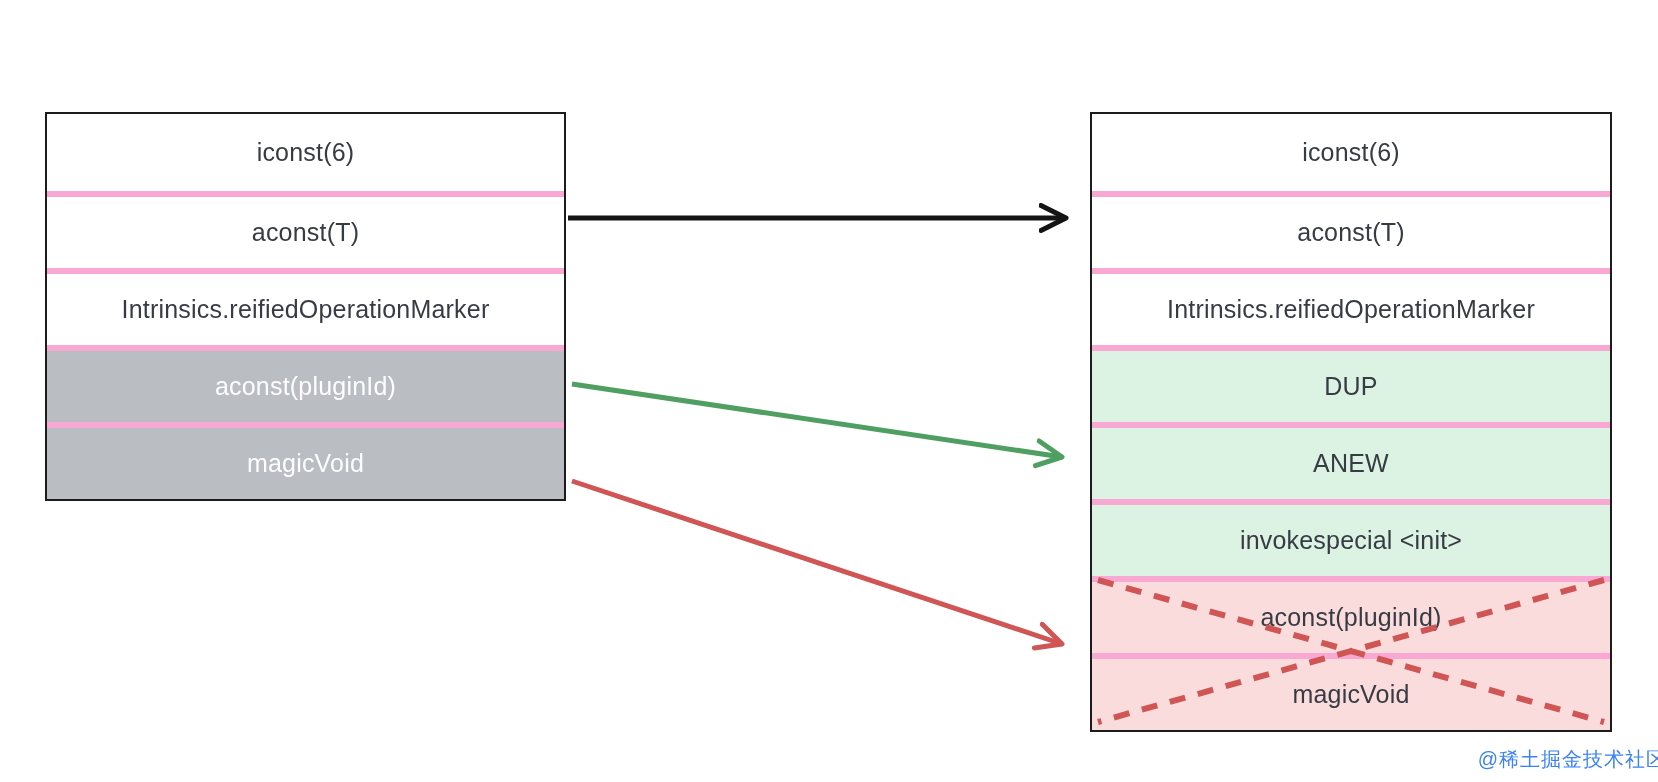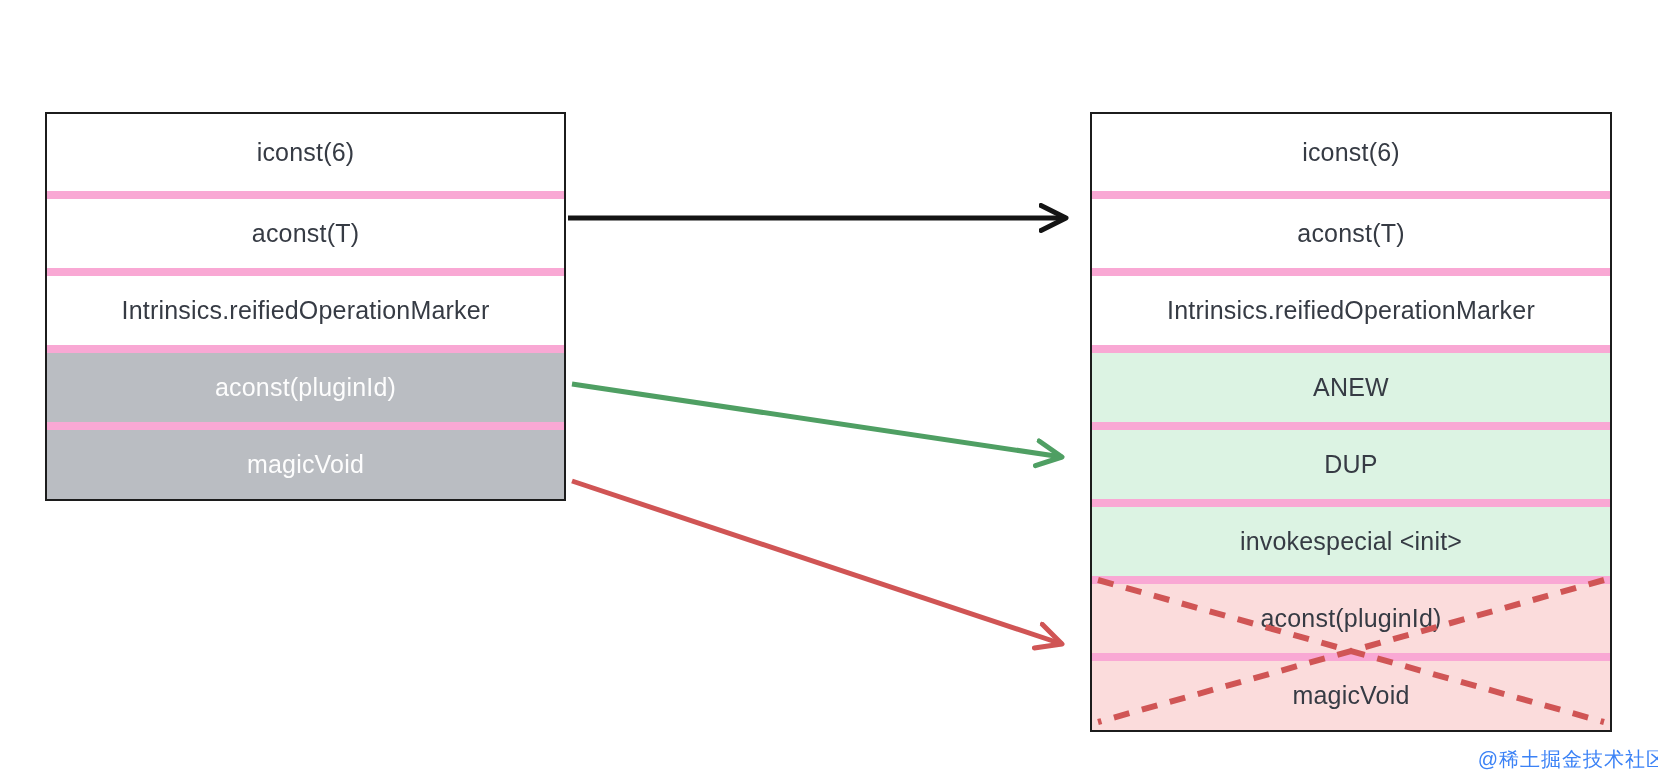--- a/index.html
+++ b/index.html
@@ -32,21 +32,21 @@
     left: 1090px;
     top: 112px;
     width: 522px;
   }
   .row {
     height: 77px;
     box-sizing: border-box;
     display: flex;
     align-items: center;
     justify-content: center;
-    border-top: 8px solid #f9a8d4;
+    border-top: 6px solid #f9a8d4;
     font-size: 25px;
     color: #363b44;
     letter-spacing: 0.2px;
     background: #ffffff;
   }
   .row:first-child { border-top: none; }
   .row-blue  { background: #eef1fa; }
   .row-gray  { background: #babdc2; color: #fdfdfd; }
   .row-green { background: #dcf3e3; }
   .row-pink  { background: #fbdcdc; }
@@ -93,24 +93,24 @@
     <div class="row">
         <span>iconst(6)</span>
       </div>
     <div class="row">
         <span>aconst(T)</span>
       </div>
     <div class="row">
         <span>Intrinsics.reifiedOperationMarker</span>
       </div>
     <div class="row row-green">
-        <span>ANEW</span>
+        <span>DUP</span>
       </div>
     <div class="row row-green">
-        <span>DUP</span>
+        <span>ANEW</span>
       </div>
     <div class="row row-green">
         <span>invokespecial &lt;init&gt;</span>
       </div>
     <div class="row row-pink">
         <span>aconst(pluginId)</span>
       </div>
     <div class="row row-pink">
         <span>magicVoid</span>
       </div>

